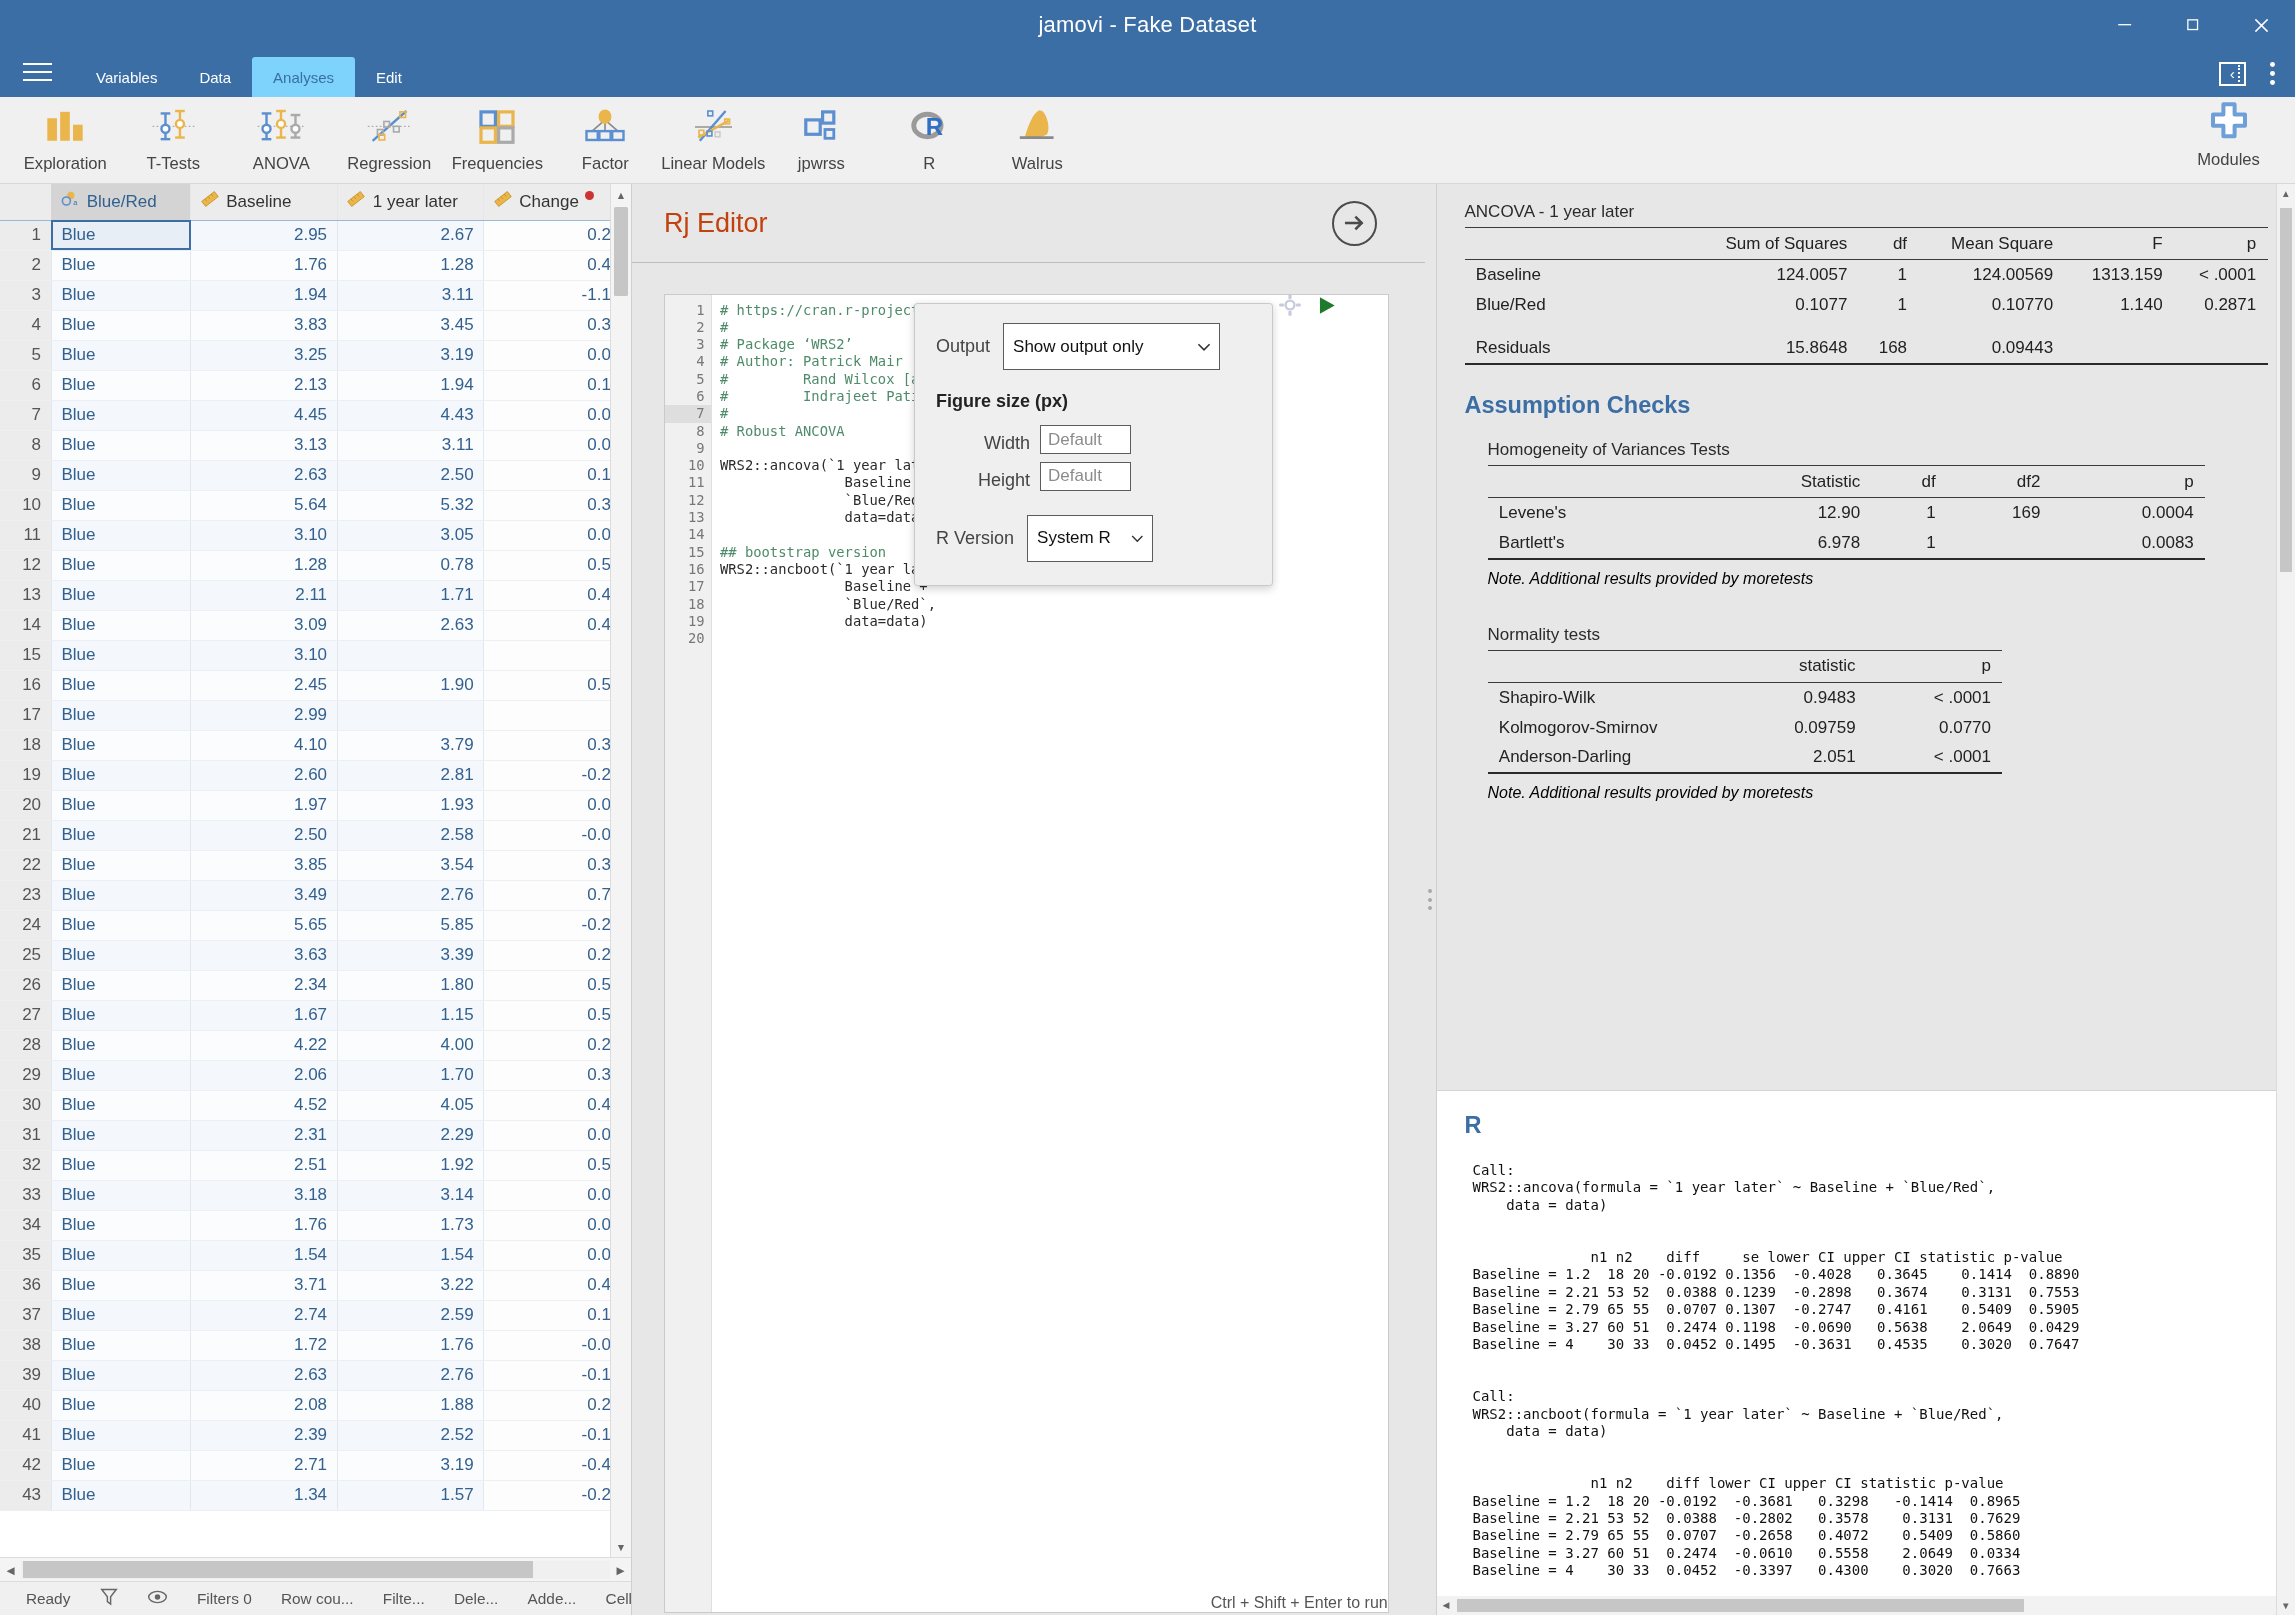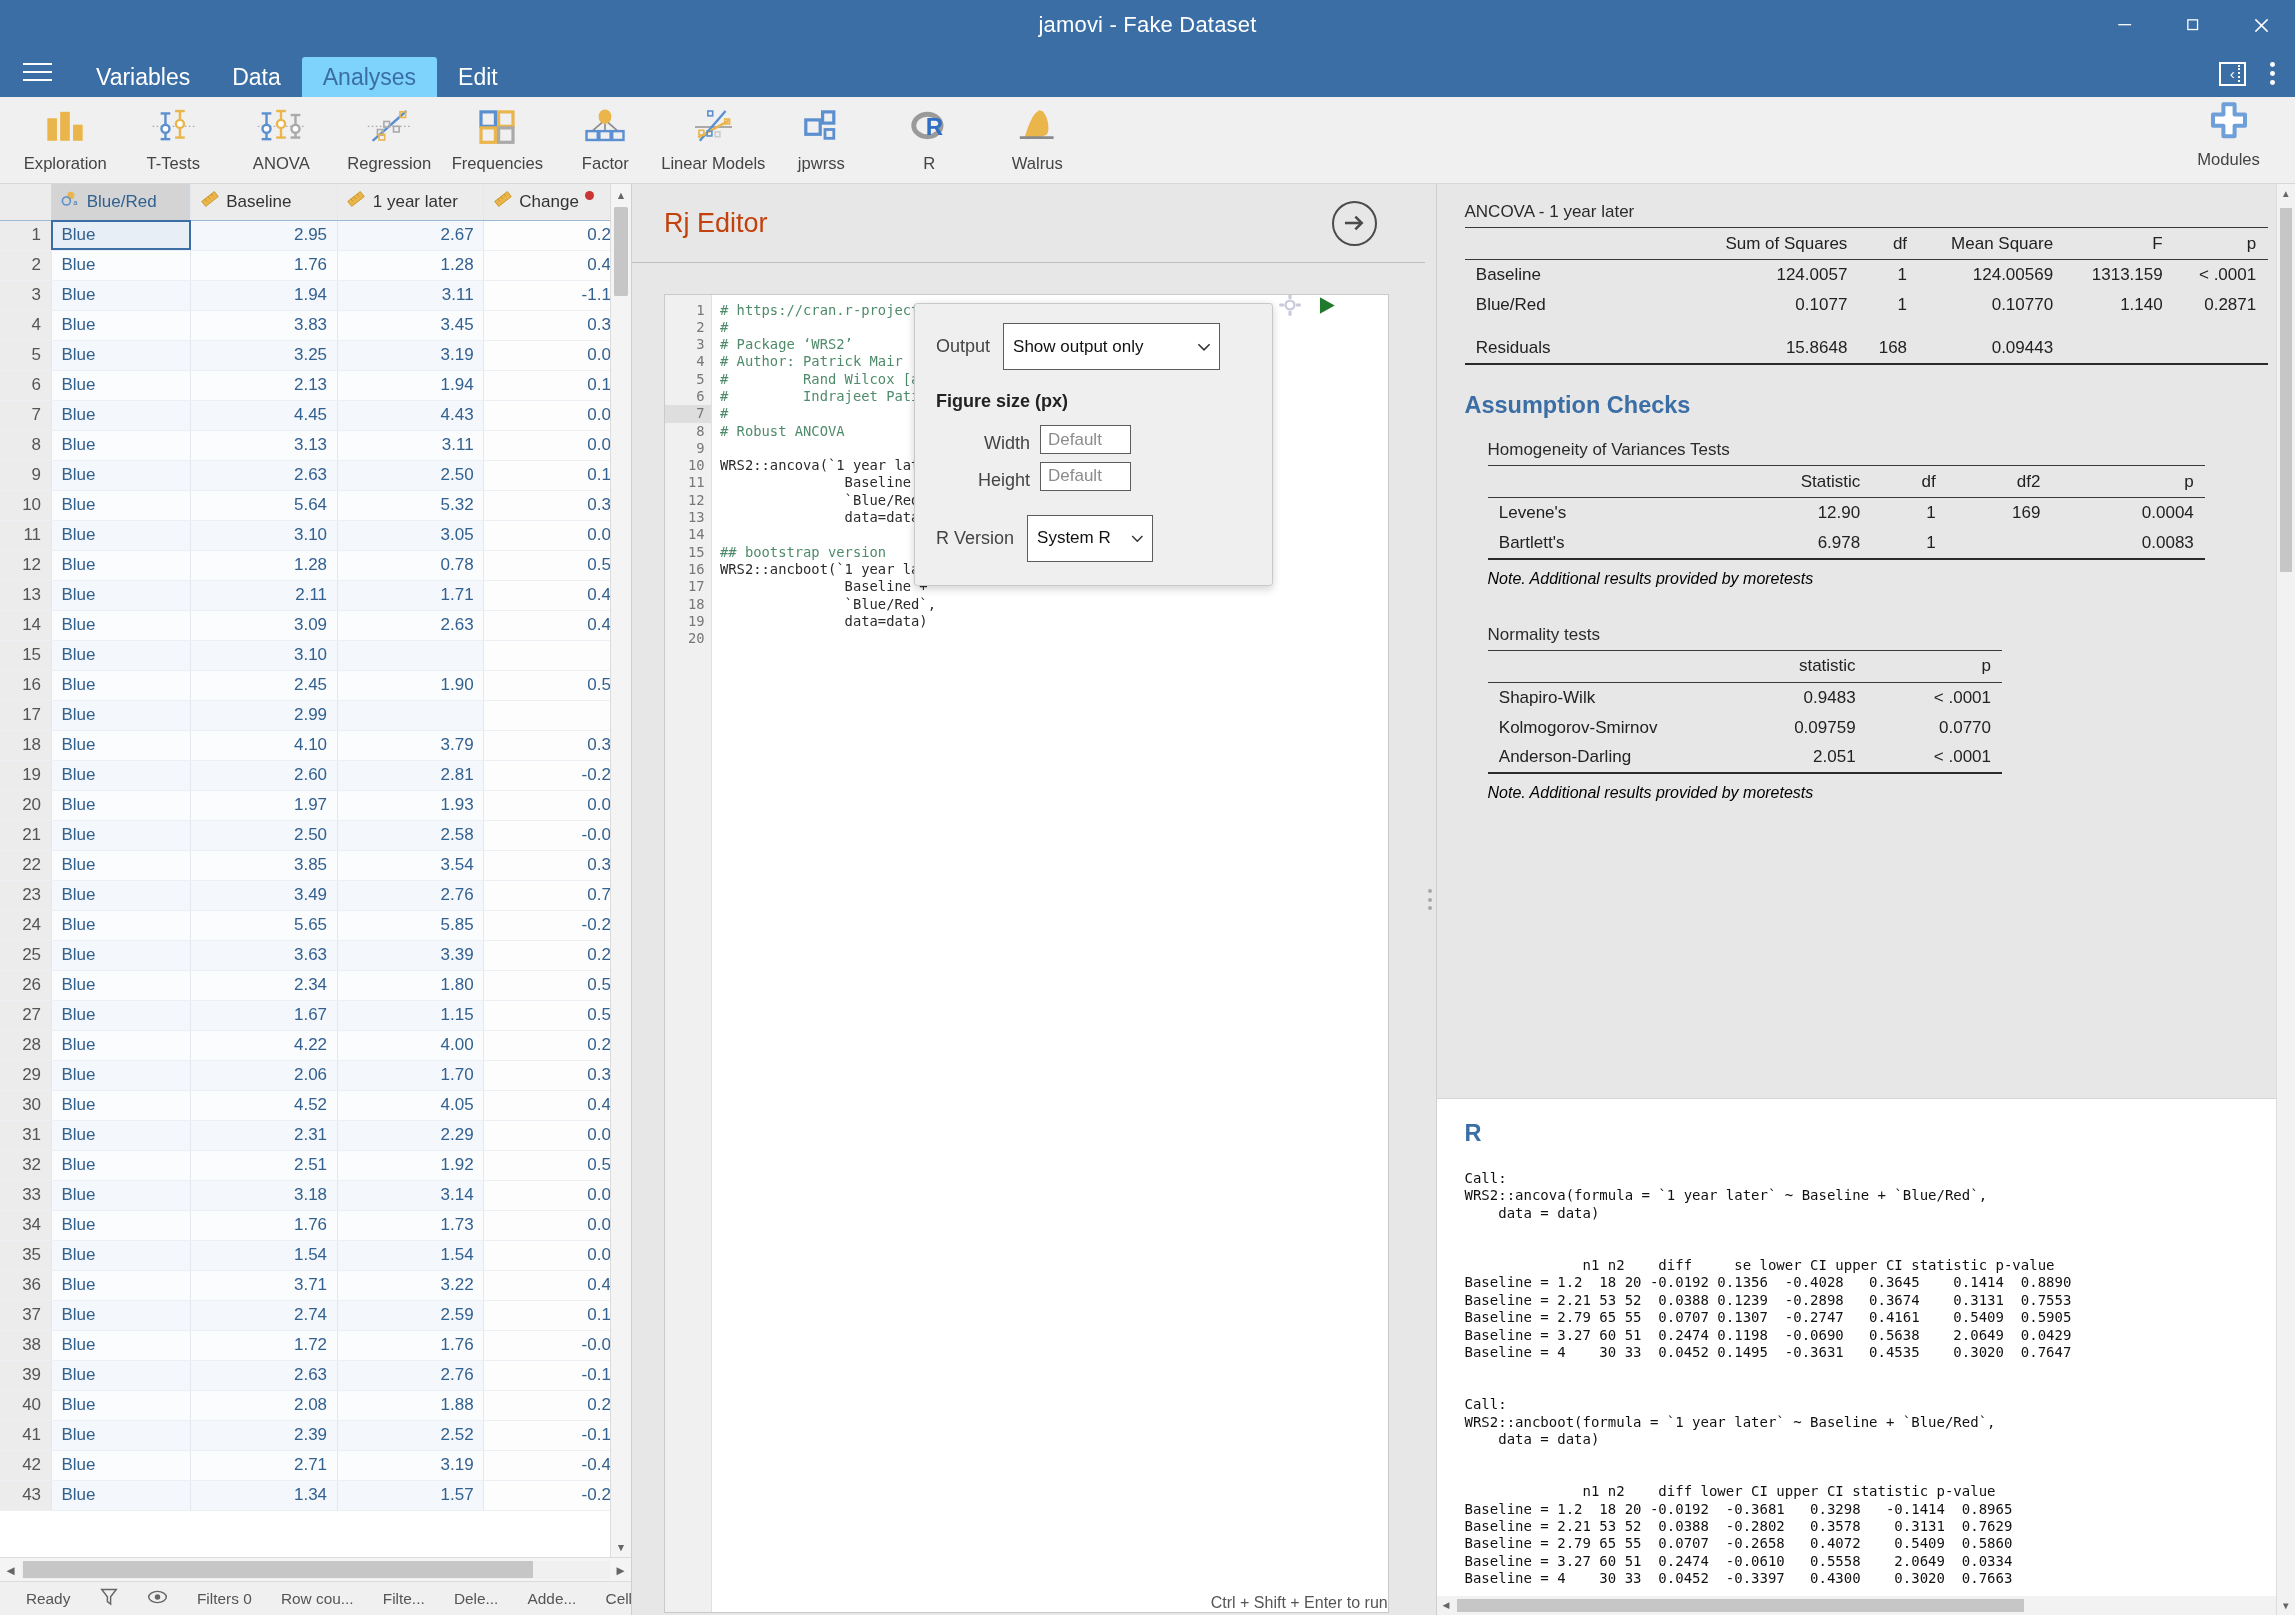--- a/index.html
+++ b/index.html
@@ -42,21 +42,21 @@
   }
   .hamburger {
     width: 75px; height: 47px;
     display: flex; flex-direction: column; align-items: center; justify-content: center;
     gap: 5.7px; padding-bottom: 3.2px;
   }
   .hamburger span { display:block; width: 29px; height: 2.4px; background: #fff; }
   .tab {
     height: 39px; padding: 0 21px;
     display: flex; align-items: center; justify-content: center;
-    color: #ffffff; font-size: 23px;
+    color: #ffffff; font-size: 15px;
   }
   .tab.active {
     background: #7dd3fc; color: #3a6ea5;
     border-radius: 3.2px 3.2px 0 0;
     height: 40px;
   }
   .tabbar-right {
     position: absolute; right: 11.3px; top: 0; height: 47px;
     display: flex; align-items: center; gap: 14.6px;
   }
@@ -269,21 +269,21 @@
   .sub-block { margin-left: 23px; margin-top: 16px; }
 
   .r-panel {
     background: #fff; border-top: 0.8px solid #d5d5d5;
     padding: 21px 27.5px 8px 27.5px; flex: 0 0 auto;
     position: relative; overflow: hidden;
   }
   .r-head { color: #3a6ea5; font-size: 23.5px; font-weight: bold; margin-bottom: 23px; }
   pre.rout {
     font-family: "DejaVu Sans Mono", monospace; font-size: 14px;
-    line-height: 17.4px; color: #111; white-space: pre; margin: 0;
+    line-height: 17.4px; color: #111; white-space: pre; margin: 8px;
   }
   .r-hscroll { height: 19.4px; background:#f2f2f2; display:flex; align-items:center; }
   .r-hs-arrow{width:18px;text-align:center;font-size:9px;color:#666;}
   .r-hs-track{flex:1;height:14.6px;position:relative;background:#f2f2f2;}
   .r-hs-thumb{position:absolute;left:1.6px;top:0.8px;bottom:0.8px;width:567px;background:#c6c6c6;}
 </style>
 </head>
 <body>
 
 <div class="app">

